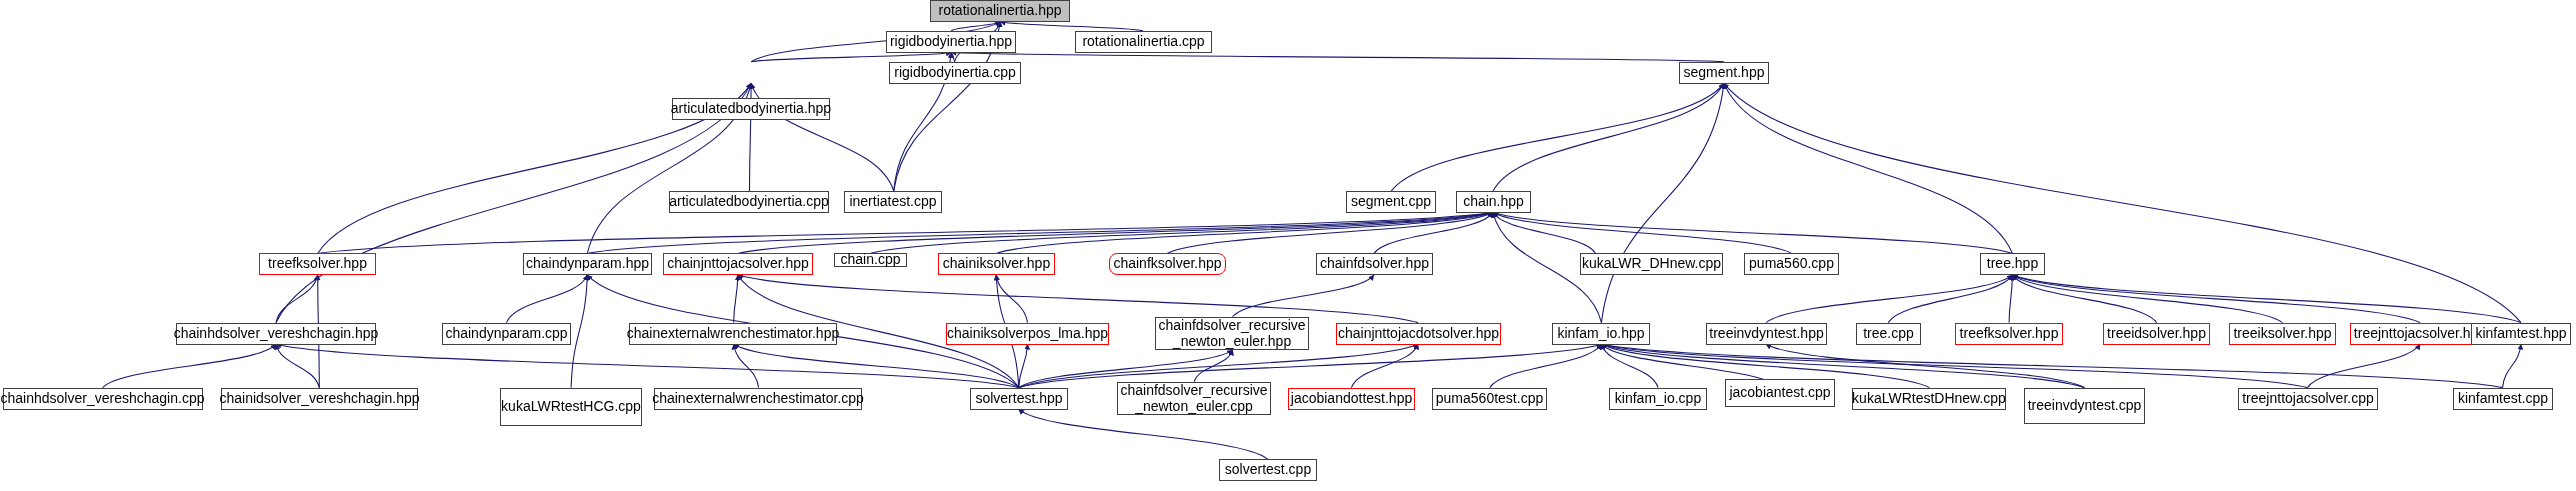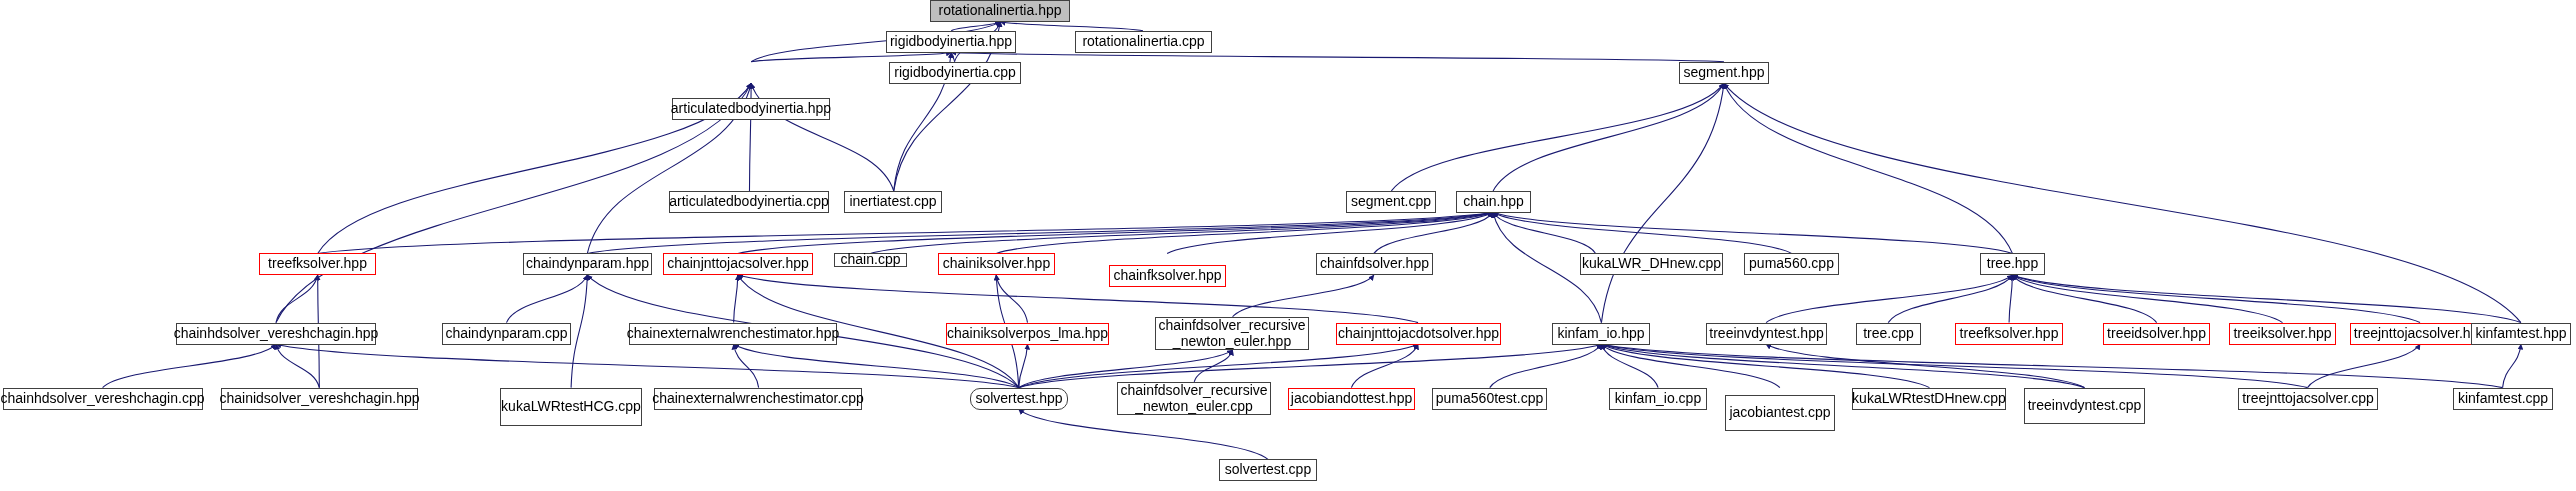--- a/index.html
+++ b/index.html
@@ -136,21 +136,21 @@
     <div class="node" style="left: 1679px; top: 62px; width: 90px; height: 22px;">segment.hpp</div>
     <div class="node" style="left: 669px; top: 191px; width: 160px; height: 22px;">articulatedbodyinertia.cpp</div>
     <div class="node" style="left: 844px; top: 191px; width: 98px; height: 22px;">inertiatest.cpp</div>
     <div class="node" style="left: 1346px; top: 191px; width: 90px; height: 22px;">segment.cpp</div>
     <div class="node" style="left: 1456px; top: 191px; width: 75px; height: 22px;">chain.hpp</div>
     <div class="node red" style="left: 259px; top: 253px; width: 117px; height: 22px;">treefksolver.hpp</div>
     <div class="node" style="left: 523px; top: 253px; width: 129px; height: 22px;">chaindynparam.hpp</div>
     <div class="node red" style="left: 663px; top: 253px; width: 150px; height: 22px;">chainjnttojacsolver.hpp</div>
     <div class="node" style="left: 834px; top: 253px; width: 73px; height: 14px;">chain.cpp</div>
     <div class="node red" style="left: 938px; top: 253px; width: 117px; height: 22px;">chainiksolver.hpp</div>
-    <div class="node red" style="left: 1109px; top: 265px; width: 117px; height: 22px;">chainfksolver.hpp</div>
+    <div class="node red" style="left: 1109px; top: 253px; width: 117px; height: 22px; border-radius: 8px;">chainfksolver.hpp</div>
     <div class="node" style="left: 1316px; top: 253px; width: 117px; height: 22px;">chainfdsolver.hpp</div>
     <div class="node" style="left: 1580px; top: 253px; width: 143px; height: 22px;">kukaLWR_DHnew.cpp</div>
     <div class="node" style="left: 1744px; top: 253px; width: 95px; height: 22px;">puma560.cpp</div>
     <div class="node" style="left: 1980px; top: 253px; width: 65px; height: 22px;">tree.hpp</div>
     <div class="node" style="left: 176px; top: 323px; width: 200px; height: 22px;">chainhdsolver_vereshchagin.hpp</div>
     <div class="node" style="left: 442px; top: 323px; width: 129px; height: 22px;">chaindynparam.cpp</div>
     <div class="node" style="left: 629px; top: 323px; width: 208px; height: 22px;">chainexternalwrenchestimator.hpp</div>
     <div class="node red" style="left: 946px; top: 323px; width: 163px; height: 22px;">chainiksolverpos_lma.hpp</div>
     <div class="node" style="left: 1155px; top: 317px; width: 154px; height: 33px;">chainfdsolver_recursive
 _newton_euler.hpp</div>
@@ -160,26 +160,26 @@
     <div class="node" style="left: 1856px; top: 323px; width: 65px; height: 22px;">tree.cpp</div>
     <div class="node red" style="left: 1955px; top: 323px; width: 108px; height: 22px;">treefksolver.hpp</div>
     <div class="node red" style="left: 2103px; top: 323px; width: 107px; height: 22px;">treeidsolver.hpp</div>
     <div class="node red" style="left: 2229px; top: 323px; width: 107px; height: 22px;">treeiksolver.hpp</div>
     <div class="node red" style="left: 2350px; top: 323px; width: 140px; height: 22px;">treejnttojacsolver.hpp</div>
     <div class="node" style="left: 2471px; top: 323px; width: 100px; height: 22px;">kinfamtest.hpp</div>
     <div class="node" style="left: 2.5px; top: 388px; width: 200px; height: 22px;">chainhdsolver_vereshchagin.cpp</div>
     <div class="node" style="left: 221px; top: 388px; width: 197px; height: 22px;">chainidsolver_vereshchagin.hpp</div>
     <div class="node" style="left: 500px; top: 388px; width: 142px; height: 38px;">kukaLWRtestHCG.cpp</div>
     <div class="node" style="left: 654px; top: 388px; width: 208px; height: 22px;">chainexternalwrenchestimator.cpp</div>
-    <div class="node" style="left: 970px; top: 388px; width: 98px; height: 22px; border-radius: 10px;">solvertest.hpp</div>
+    <div class="node" style="left: 970px; top: 388px; width: 98px; height: 22px;">solvertest.hpp</div>
     <div class="node" style="left: 1117px; top: 382px; width: 154px; height: 33px;">chainfdsolver_recursive
 _newton_euler.cpp</div>
     <div class="node red" style="left: 1288px; top: 388px; width: 127px; height: 22px;">jacobiandottest.hpp</div>
     <div class="node" style="left: 1432px; top: 388px; width: 115px; height: 22px;">puma560test.cpp</div>
     <div class="node" style="left: 1609px; top: 388px; width: 98px; height: 22px;">kinfam_io.cpp</div>
-    <div class="node" style="left: 1725px; top: 395px; width: 110px; height: 36px;">jacobiantest.cpp</div>
+    <div class="node" style="left: 1725px; top: 379px; width: 110px; height: 28px;">jacobiantest.cpp</div>
     <div class="node" style="left: 1852px; top: 388px; width: 154px; height: 22px;">kukaLWRtestDHnew.cpp</div>
     <div class="node" style="left: 2024px; top: 388px; width: 121px; height: 36px;">treeinvdyntest.cpp</div>
     <div class="node" style="left: 2238px; top: 388px; width: 140px; height: 22px;">treejnttojacsolver.cpp</div>
     <div class="node" style="left: 2453px; top: 388px; width: 100px; height: 22px;">kinfamtest.cpp</div>
     <div class="node" style="left: 1219px; top: 459px; width: 98px; height: 22px;">solvertest.cpp</div>
   </div>
 
 
 </body></html>

